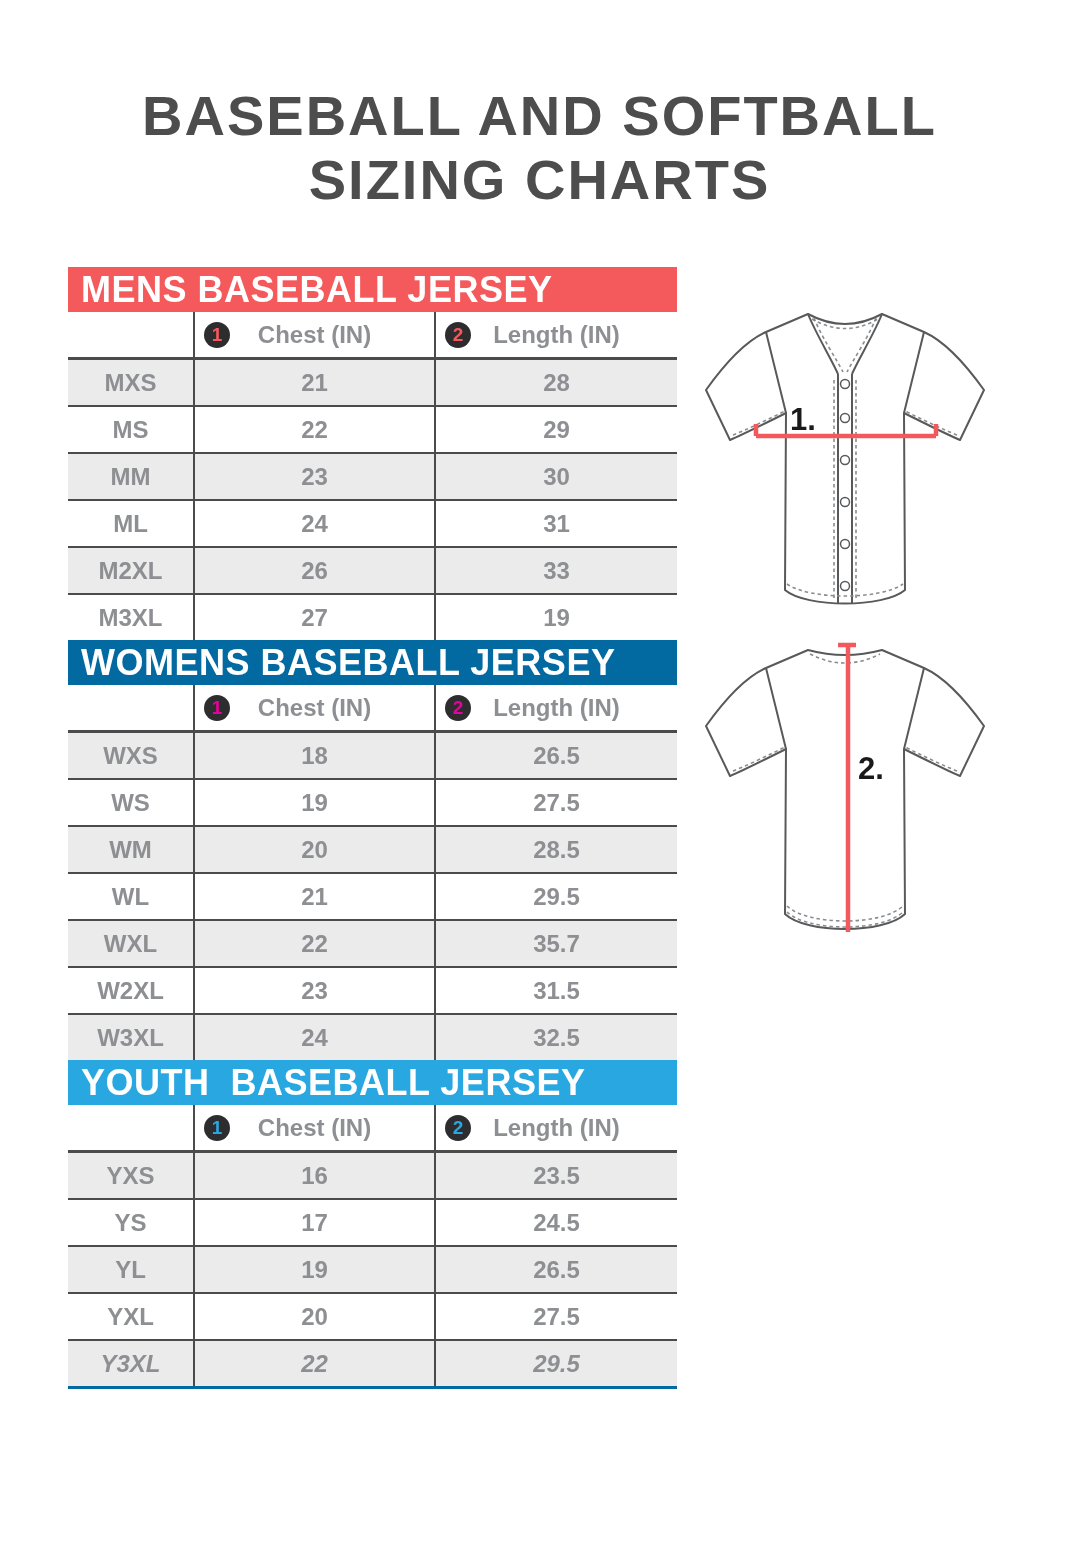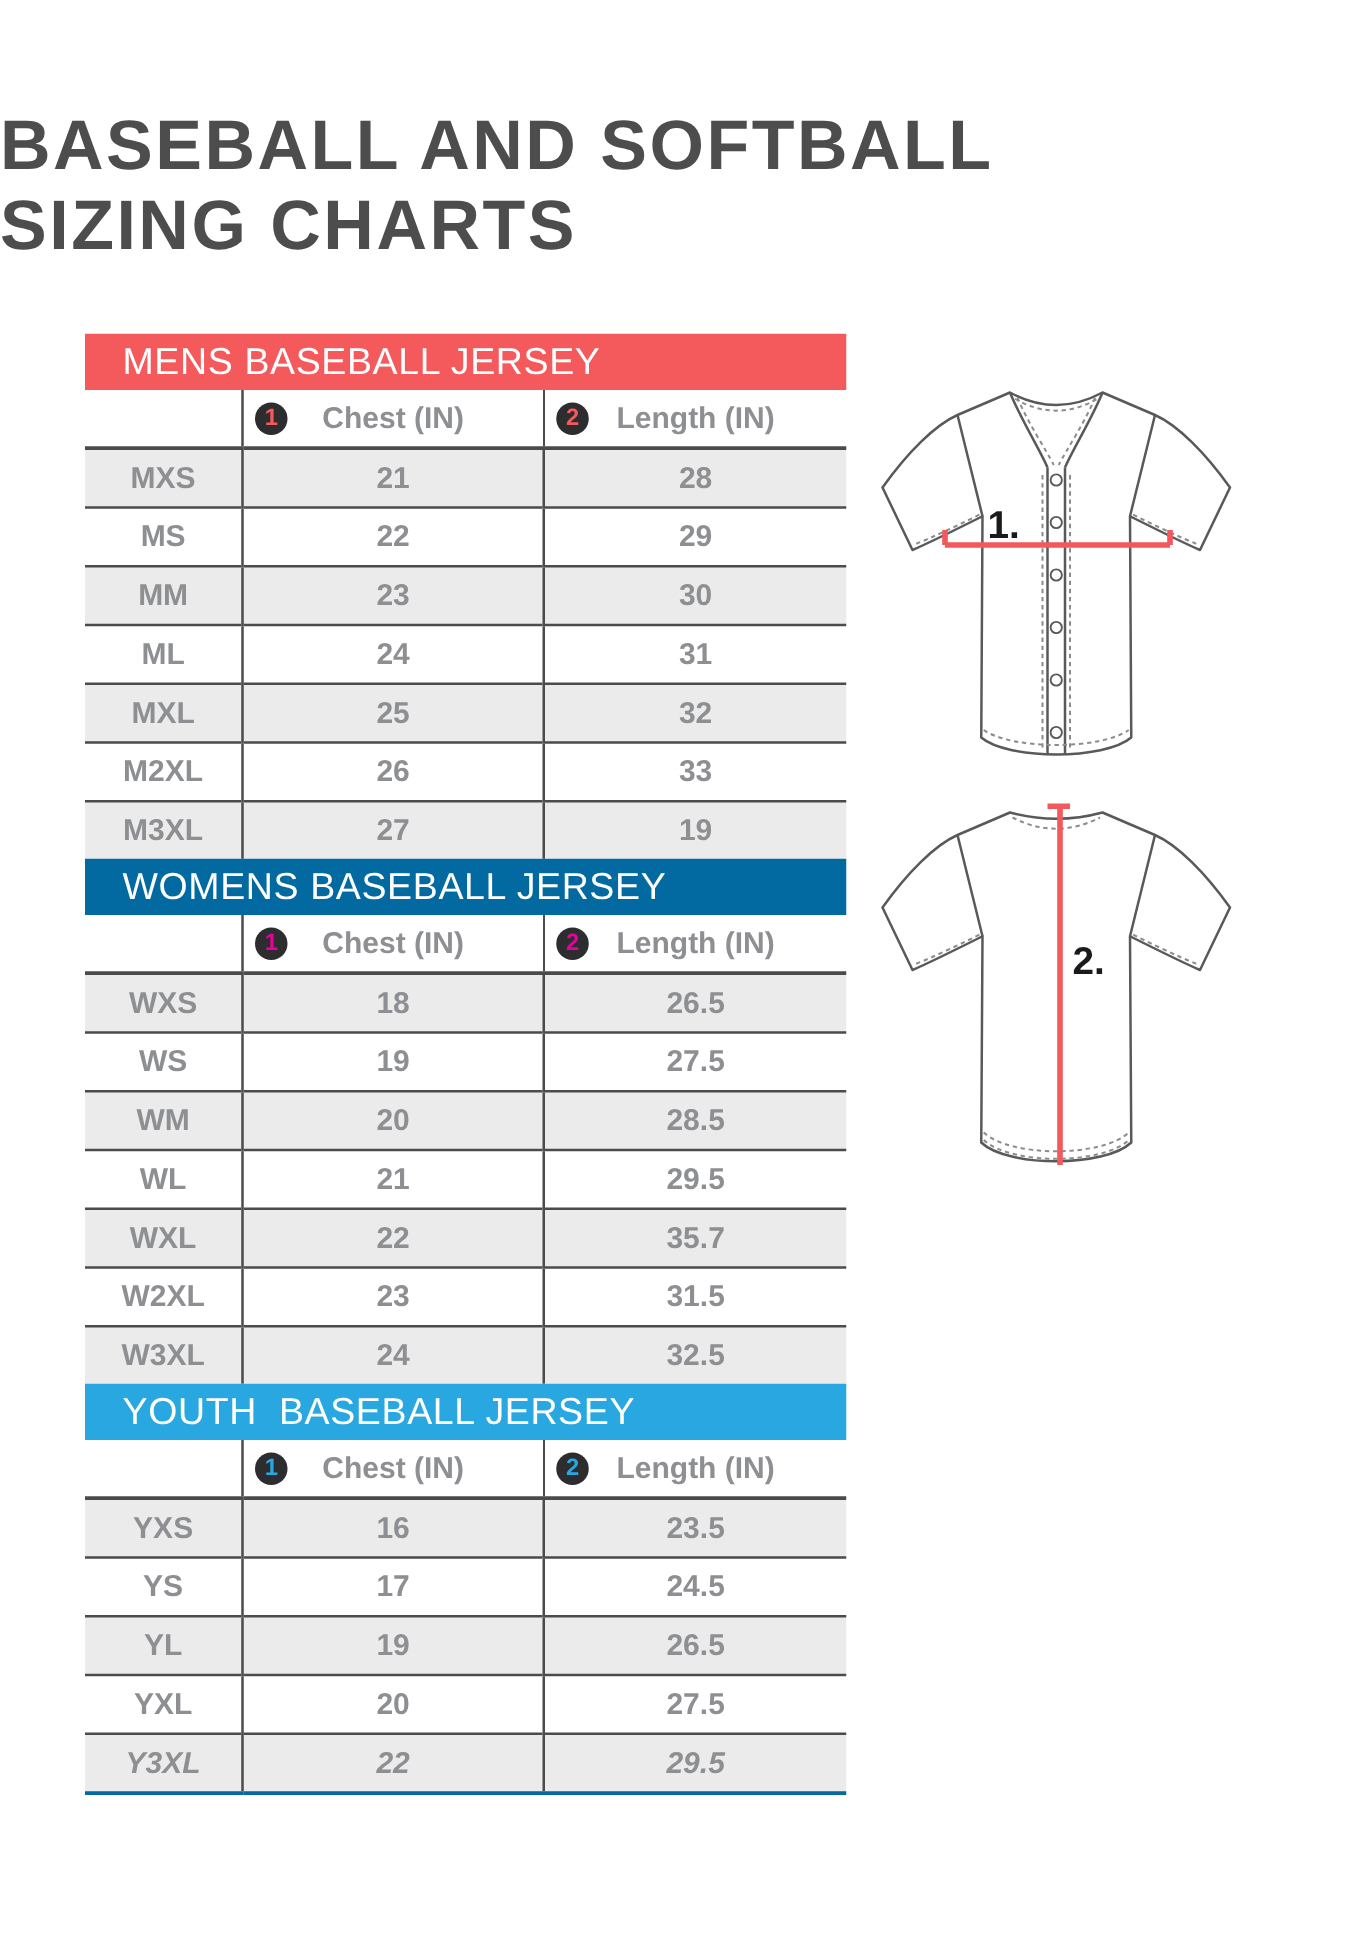--- a/index.html
+++ b/index.html
@@ -1,22 +1,22 @@
 <!DOCTYPE html>
 <html><head>
 <meta charset="utf-8">
 <style>
   html,body{margin:0;padding:0;background:#fff;}
   .page{position:relative;width:1079px;height:1568px;background:#fff;overflow:hidden;
         font-family:"Liberation Sans",sans-serif;}
-  .title{position:absolute;top:46px;left:0;width:1079px;text-align:left;
+  .title{position:absolute;top:46px;left:0;width:1079px;text-align:center;
          font-size:56px;font-weight:bold;color:#4d4d4d;line-height:1.16;letter-spacing:2px;}
   .tables{position:absolute;left:68px;top:267px;width:609px;}
-  .size-table .bar{height:45px;display:flex;align-items:center;padding-left:30px;
-         box-sizing:border-box;color:#fff;font-size:30px;font-weight:normal;
+  .size-table .bar{height:45px;display:flex;align-items:center;padding-left:13px;
+         box-sizing:border-box;color:#fff;font-size:36px;font-weight:bold;
          letter-spacing:0.5px;white-space:pre;}
   table{width:100%;border-collapse:collapse;table-layout:fixed;}
   col.c1{width:126px;} col.c2{width:241px;} col.c3{width:242px;}
   th,td{height:45px;text-align:center;vertical-align:middle;font-weight:bold;
         color:#8d8f92;font-size:24px;padding:0;}
   thead th{background:#fff;border-bottom:3px solid #4b4b4b;position:relative;}
   thead th.divided, tbody td.divided{border-left:2px solid #4b4b4b;}
   tbody td{border-top:2px solid #4b4b4b;}
   tbody tr:nth-child(odd) td{background:#ebebeb;}
   .size-table:last-child tbody tr:last-child td{border-bottom:3px solid #0369a1;font-style:italic;}
@@ -72,25 +72,20 @@
               <td>MM</td>
               <td class="divided">23</td>
               <td class="divided">30</td>
             </tr>
             <tr>
               <td>ML</td>
               <td class="divided">24</td>
               <td class="divided">31</td>
             </tr>
             <tr>
-              <td>MXL</td>
-              <td class="divided">25</td>
-              <td class="divided">32</td>
-            </tr>
-            <tr>
               <td>M2XL</td>
               <td class="divided">26</td>
               <td class="divided">33</td>
             </tr>
             <tr>
               <td>M3XL</td>
               <td class="divided">27</td>
               <td class="divided">19</td>
             </tr>
           </tbody>

